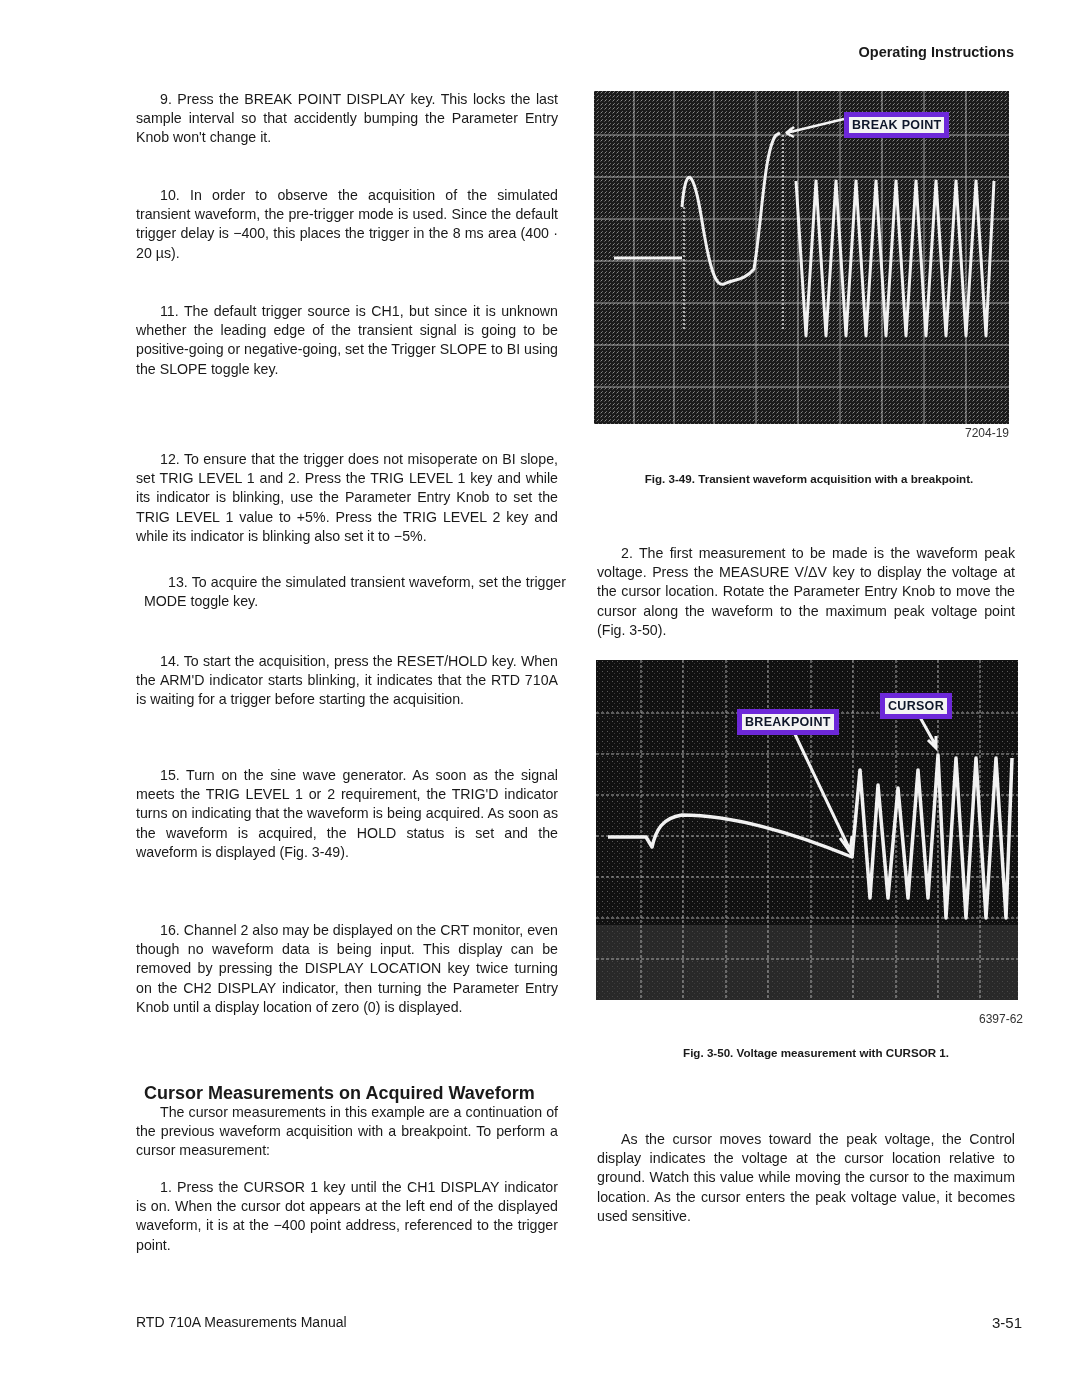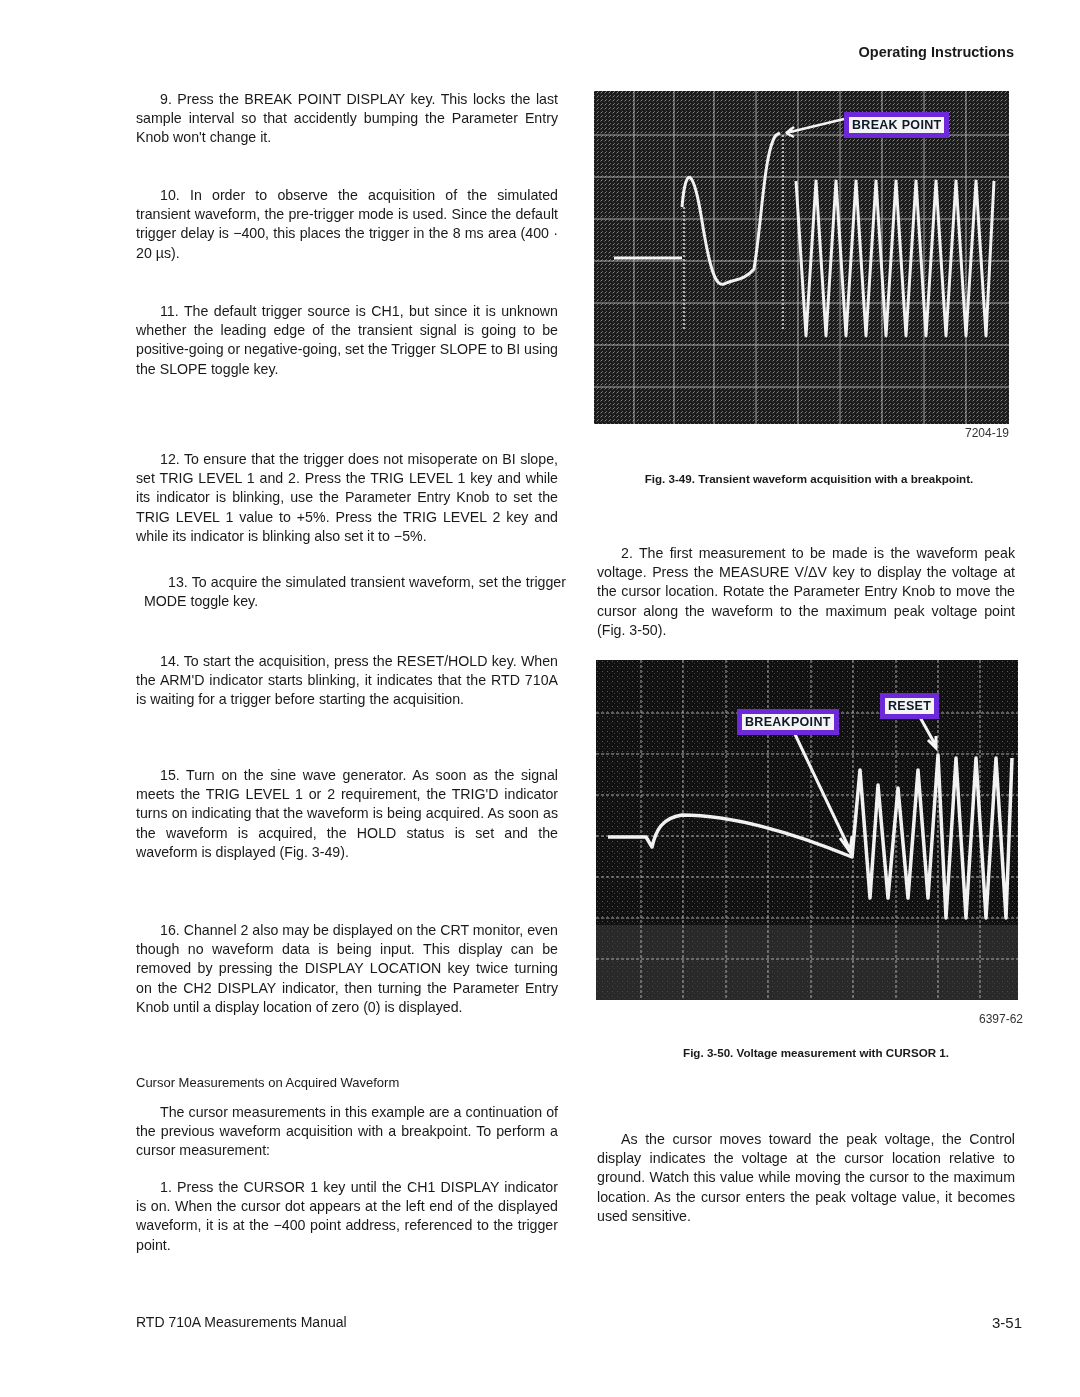--- a/index.html
+++ b/index.html
@@ -1,20 +1,20 @@
 <!DOCTYPE html>
 <html><head>
 <meta charset="utf-8">
 <style>
   html, body { margin: 0; padding: 0; background: #ffffff; }
   body { width: 1080px; height: 1397px; position: relative; overflow: hidden;
          font-family: "Liberation Sans", sans-serif; color: #1a1a1a; }
   .page-header { position: absolute; top: 44px; right: 66px; font-weight: bold; font-size: 14.5px; }
   .para { font-size: 14.2px; line-height: 19.2px; text-align: justify; margin: 0; text-indent: 24px; }
-  .section-heading { font-weight: normal; font-size: 13px; margin: 0; }
+  .section-heading { font-weight: bold; font-size: 18px; margin: 8px; }
   .fig { position: absolute; background: #0d0d0d; overflow: hidden; }
   .fig svg { display: block; }
   .fig-id { position: absolute; font-size: 12px; color: #333; }
   .caption { position: absolute; font-weight: bold; font-size: 11.6px; text-align: center; }
   .footer-left { position: absolute; left: 136px; top: 1314px; font-size: 14px; }
   .footer-right { position: absolute; right: 58px; top: 1314px; font-size: 15px; }
   .callout { position: absolute; background: #f4f4f4; color: #0f172a; font-weight: bold;
              font-size: 12.5px; padding: 1px 3px; border: 5px solid #6d28d9; letter-spacing: 0.3px; }
 </style>
 </head>
@@ -105,21 +105,21 @@
       <line x1="0" y1="217" x2="422" y2="217"></line>
         <line x1="0" y1="258" x2="422" y2="258"></line>
       <line x1="0" y1="299" x2="422" y2="299"></line>
     </g>
     <path d="M12 177 L50 177 L56 187 C60 170 66 158 86 155 C130 155 190 170 256 197
          L264 110 L274 238 L282 125 L292 238 L302 128 L312 238 L322 110 L332 238 L342 95 L350 258 L360 98 L370 258 L380 98 L390 258 L400 98 L410 258 L416 98" fill="none" stroke="#f2f2f2" stroke-width="3.5" stroke-linejoin="round"></path>
     <path d="M196 68 L254 190 M244 178 L254 192 L256 176" fill="none" stroke="#f4f4f4" stroke-width="3"></path>
     <path d="M320 50 L340 86 M332 80 L340 88 L340 76" fill="none" stroke="#f4f4f4" stroke-width="3"></path>
   </svg>
   <div class="callout" style="left:141px;top:49px;">BREAKPOINT</div>
-  <div class="callout" style="left:284px;top:33px;">RESET</div>
+  <div class="callout" style="left:284px;top:33px;">CURSOR</div>
 </div>
 <div class="fig-id" style="left:979px;top:1012px;">6397-62</div>
 <div class="caption" style="left:596px;top:1046px;width:440px;">Fig. 3-50.  Voltage measurement with CURSOR 1.</div>
 
 <p class="para" style="position:absolute;left:597px;top:1130px;width:418px;">As the cursor moves toward the peak voltage, the Control display indicates the voltage at the cursor location relative to ground. Watch this value while moving the cursor to the maximum location. As the cursor enters the peak voltage value, it becomes used sensitive.</p>
 
 <div class="footer-left">RTD 710A Measurements Manual</div>
 <div class="footer-right">3-51</div>
 
 </body></html>

